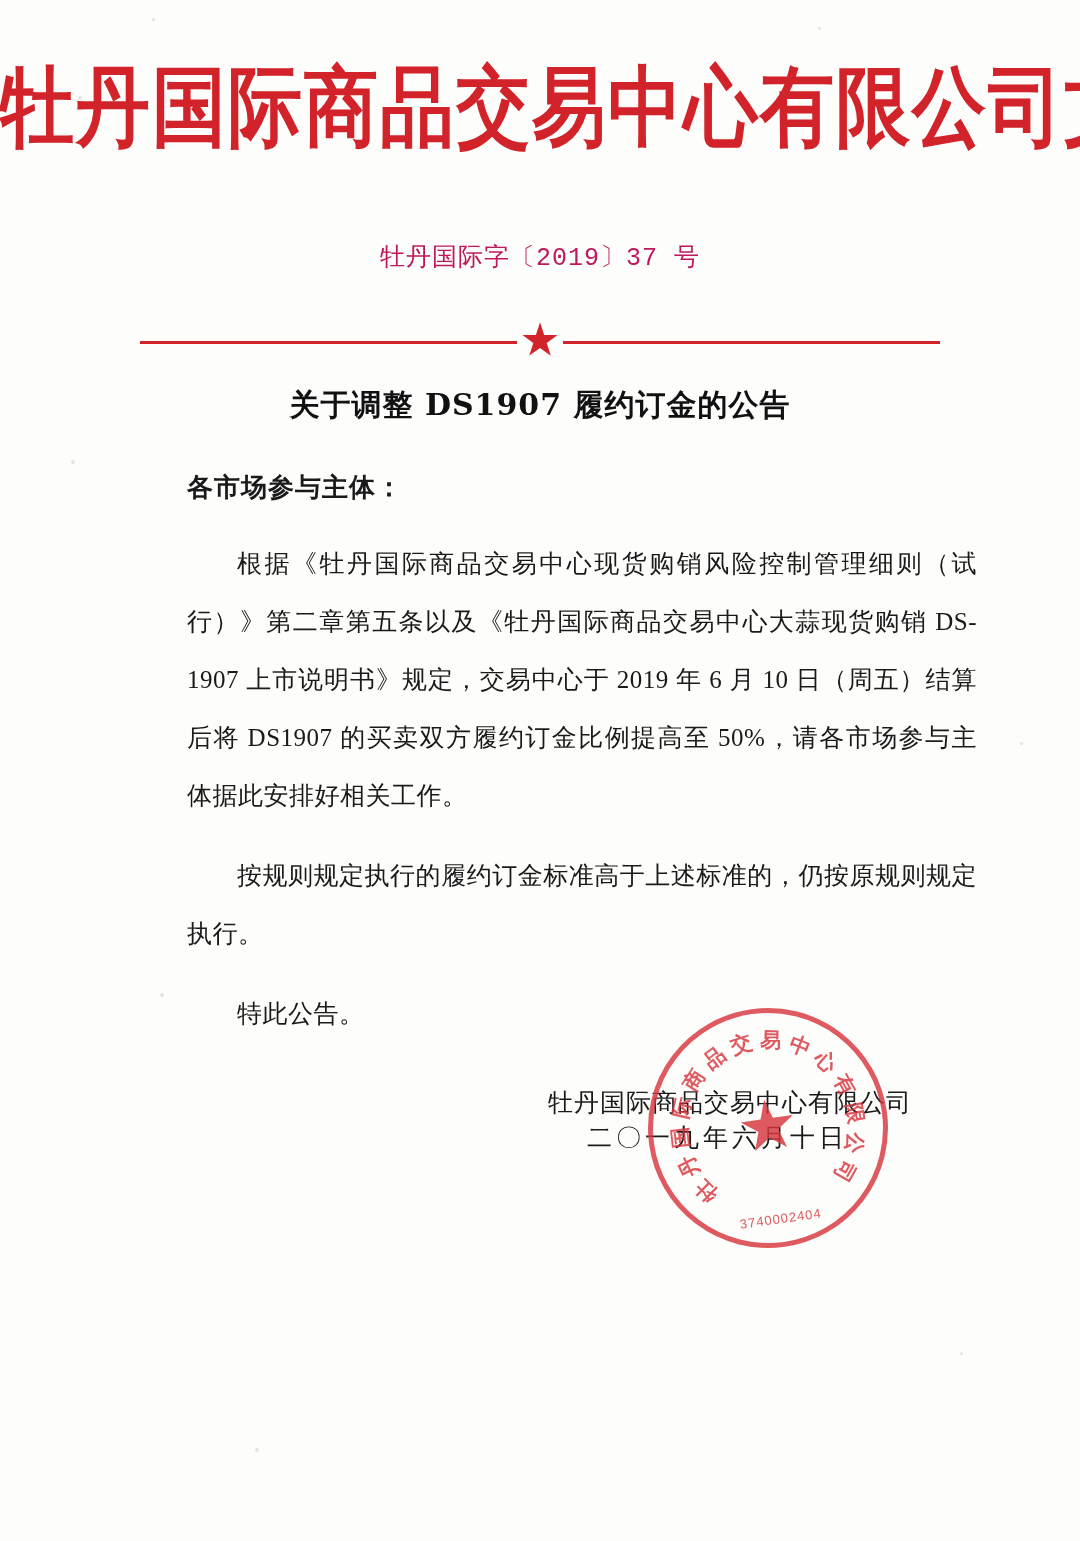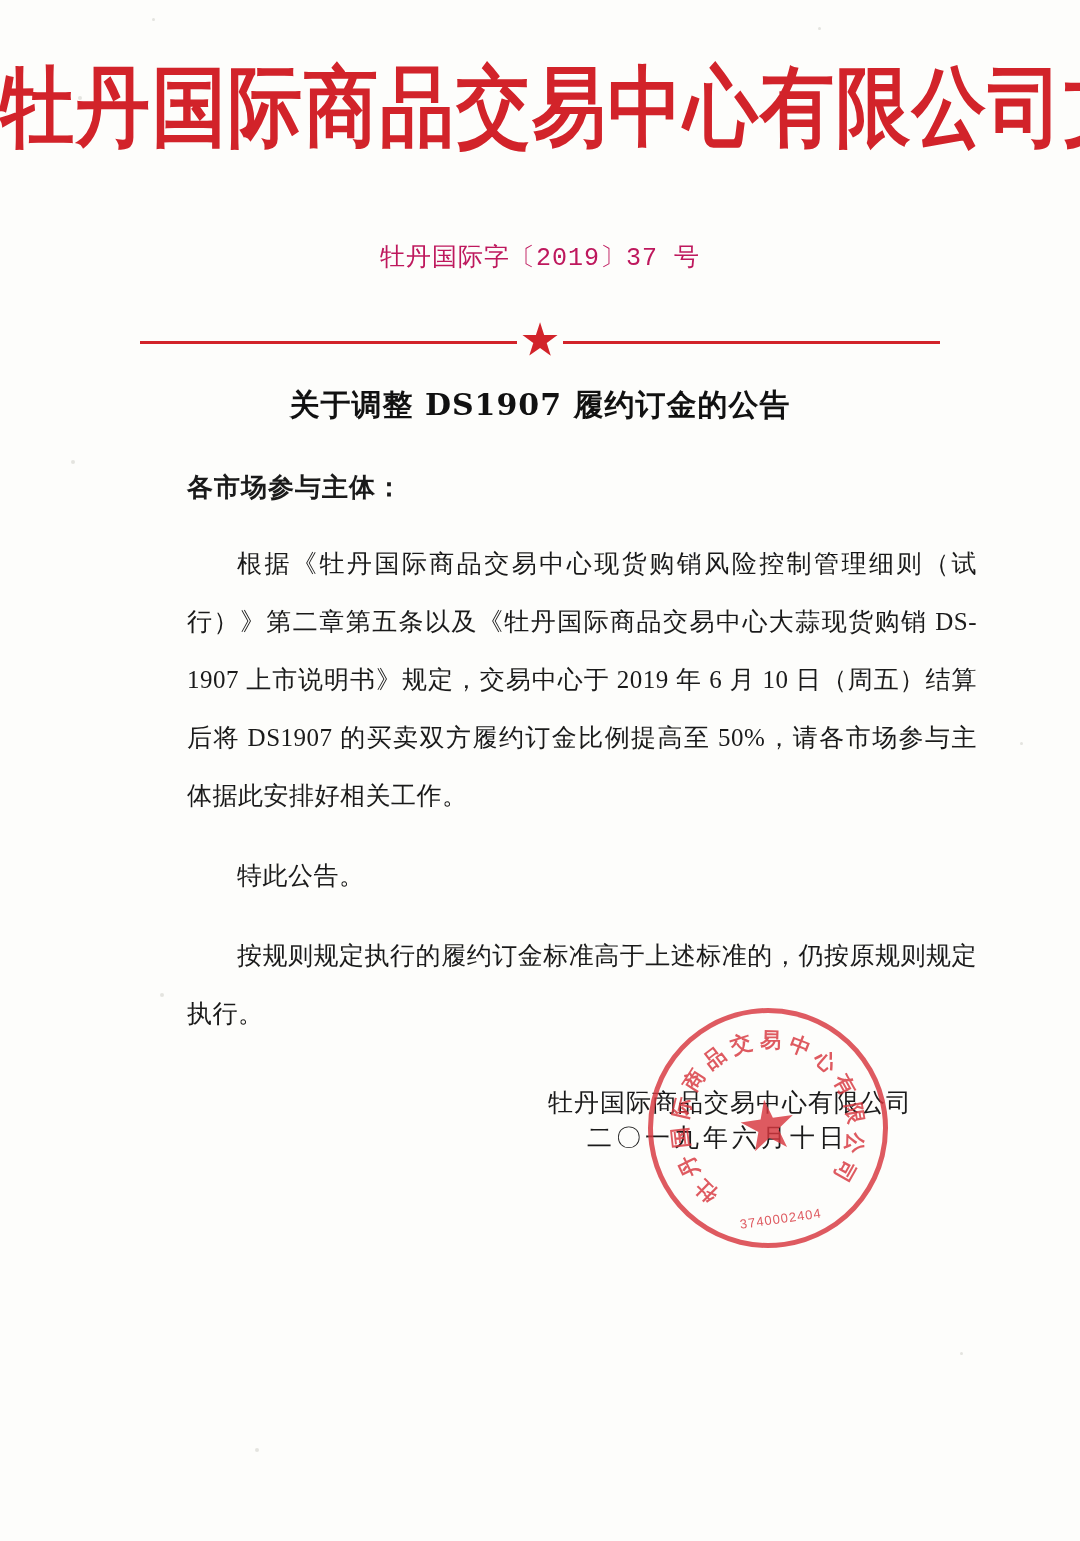--- a/index.html
+++ b/index.html
@@ -217,22 +217,22 @@
     <div class="rule-line"></div>
     <div class="rule-star">★</div>
     <div class="rule-line"></div>
   </div>
 
   <div class="announcement-title">关于调整 DS1907 履约订金的公告</div>
 
   <div class="body-block">
     <div class="salutation">各市场参与主体：</div>
     <p class="para">根据《牡丹国际商品交易中心现货购销风险控制管理细则（试行）》第二章第五条以及《牡丹国际商品交易中心大蒜现货购销 DS-1907 上市说明书》规定，交易中心于 2019 年 6 月 10 日（周五）结算后将 DS1907 的买卖双方履约订金比例提高至 50%，请各市场参与主体据此安排好相关工作。</p>
+    <p class="para">按规则规定执行的履约订金标准高于上述标准的，仍按原规则规定执行。</p>
     <p class="para">特此公告。</p>
-    <p class="para">按规则规定执行的履约订金标准高于上述标准的，仍按原规则规定执行。</p>
   </div>
 
   <div class="sign-block">
     <div class="sign-org">牡丹国际商品交易中心有限公司</div>
     <div class="sign-date">二〇一九年六月十日</div>
   </div>
 
   <div class="seal">
     <div class="seal-inner"></div>
     <div class="seal-text" id="seal-text">

